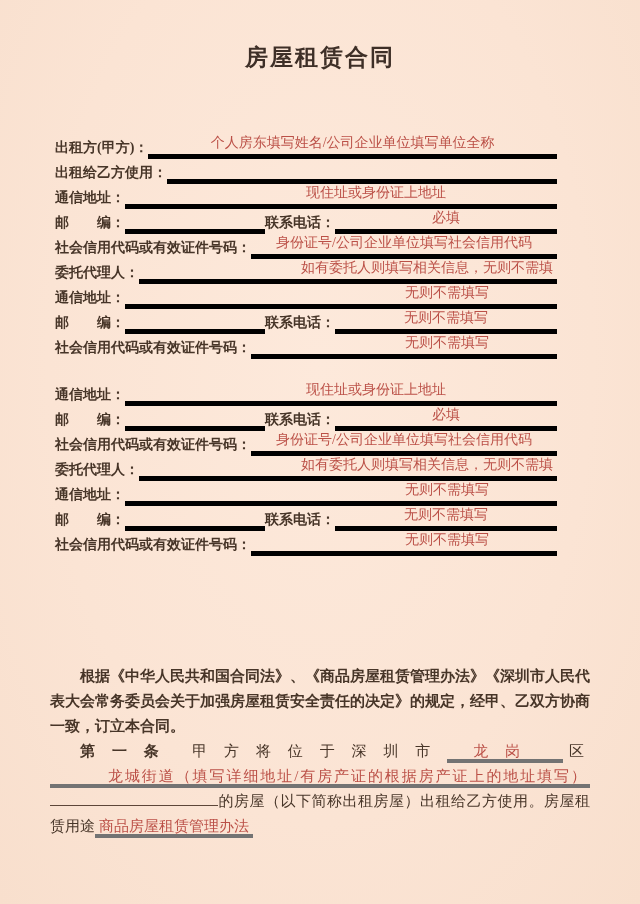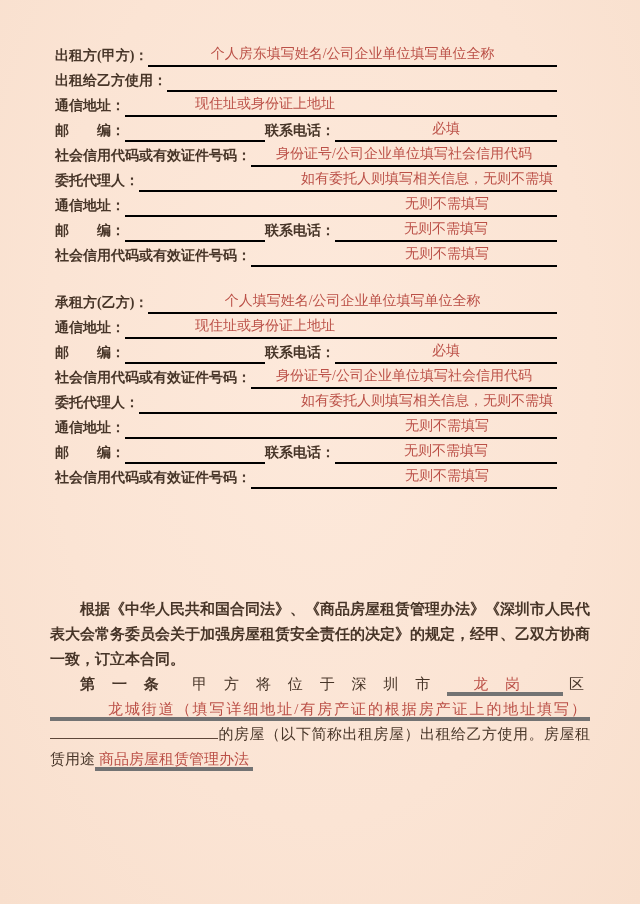--- a/index.html
+++ b/index.html
@@ -15,43 +15,44 @@
   .title{
     text-align:center;font-size:23px;font-weight:600;letter-spacing:2px;
     color:#3e2f27;line-height:32px;margin:0 0 60px;
   }
   .form-block{margin:0 33px 0 5px;font-size:14px;}
   .form-block.second{margin-top:22px;}
   .row{display:flex;align-items:flex-end;height:25px;line-height:22px;white-space:nowrap;}
   .lbl{color:#473528;flex:0 0 auto;white-space:pre;font-weight:bold;}
   .line{
     flex:1 1 auto;display:flex;justify-content:center;align-items:flex-end;
-    border-bottom:2px solid #000000;height:100%;min-width:0;overflow:hidden;
+    border-bottom:5px solid #000000;height:100%;min-width:0;overflow:hidden;
   }
   .line.fixed{flex:0 0 140px;}
-  .line.jl{justify-content:flex-start;padding-left:70px;}
+  .line.jl{justify-content:center;padding-left:70px;}
   .line.jr{justify-content:flex-end;padding-right:4px;}
   .line.jr70{justify-content:flex-end;padding-right:68px;}
   .red{color:#bb5047;white-space:nowrap;}
   .paras{font-size:15px;line-height:25px;text-align:justify;}
   .para{margin:0;text-indent:2em;}
   .intro{margin-top:108px;font-weight:bold;}
   .art-num{font-weight:bold;margin-right:1.1em;}
   .iblank{border-bottom:4px solid #737373;padding:0 4px;}
   .iblank.pad{padding:0 26px;}
   .iblank.lead{padding-left:58px;}
   .dist{margin:0 6px;}
   .spacer{display:inline-block;border-bottom:1px solid #5d4639;height:1em;vertical-align:baseline;}
   .spacer.w170{width:168px;}
 </style>
 </head>
 <body>
 
 <div class="page">
 
+  <h1 class="title">房屋租赁合同</h1>
 
   <div class="form-block">
     <div class="row">
       <span class="lbl">出租方(甲方)：</span>
       <span class="line">
           <span class="red">个人房东填写姓名/公司企业单位填写单位全称</span>
         </span>
     </div>
     <div class="row">
       <span class="lbl">出租给乙方使用：</span>
@@ -106,26 +107,20 @@
     <div class="row">
       <span class="lbl">社会信用代码或有效证件号码：</span>
       <span class="line jr70">
           <span class="red">无则不需填写</span>
         </span>
     </div>
   </div>
 
   <div class="form-block second">
     <div class="row">
-      <span class="lbl">承租方(乙方)：</span>
-      <span class="line">
-          <span class="red">个人填写姓名/公司企业单位填写单位全称</span>
-        </span>
-    </div>
-    <div class="row">
       <span class="lbl">通信地址：</span>
       <span class="line jl">
           <span class="red">现住址或身份证上地址</span>
         </span>
     </div>
     <div class="row">
       <span class="lbl">邮　　编：</span>
       <span class="line fixed">
           <span class="red"></span>
         </span>

